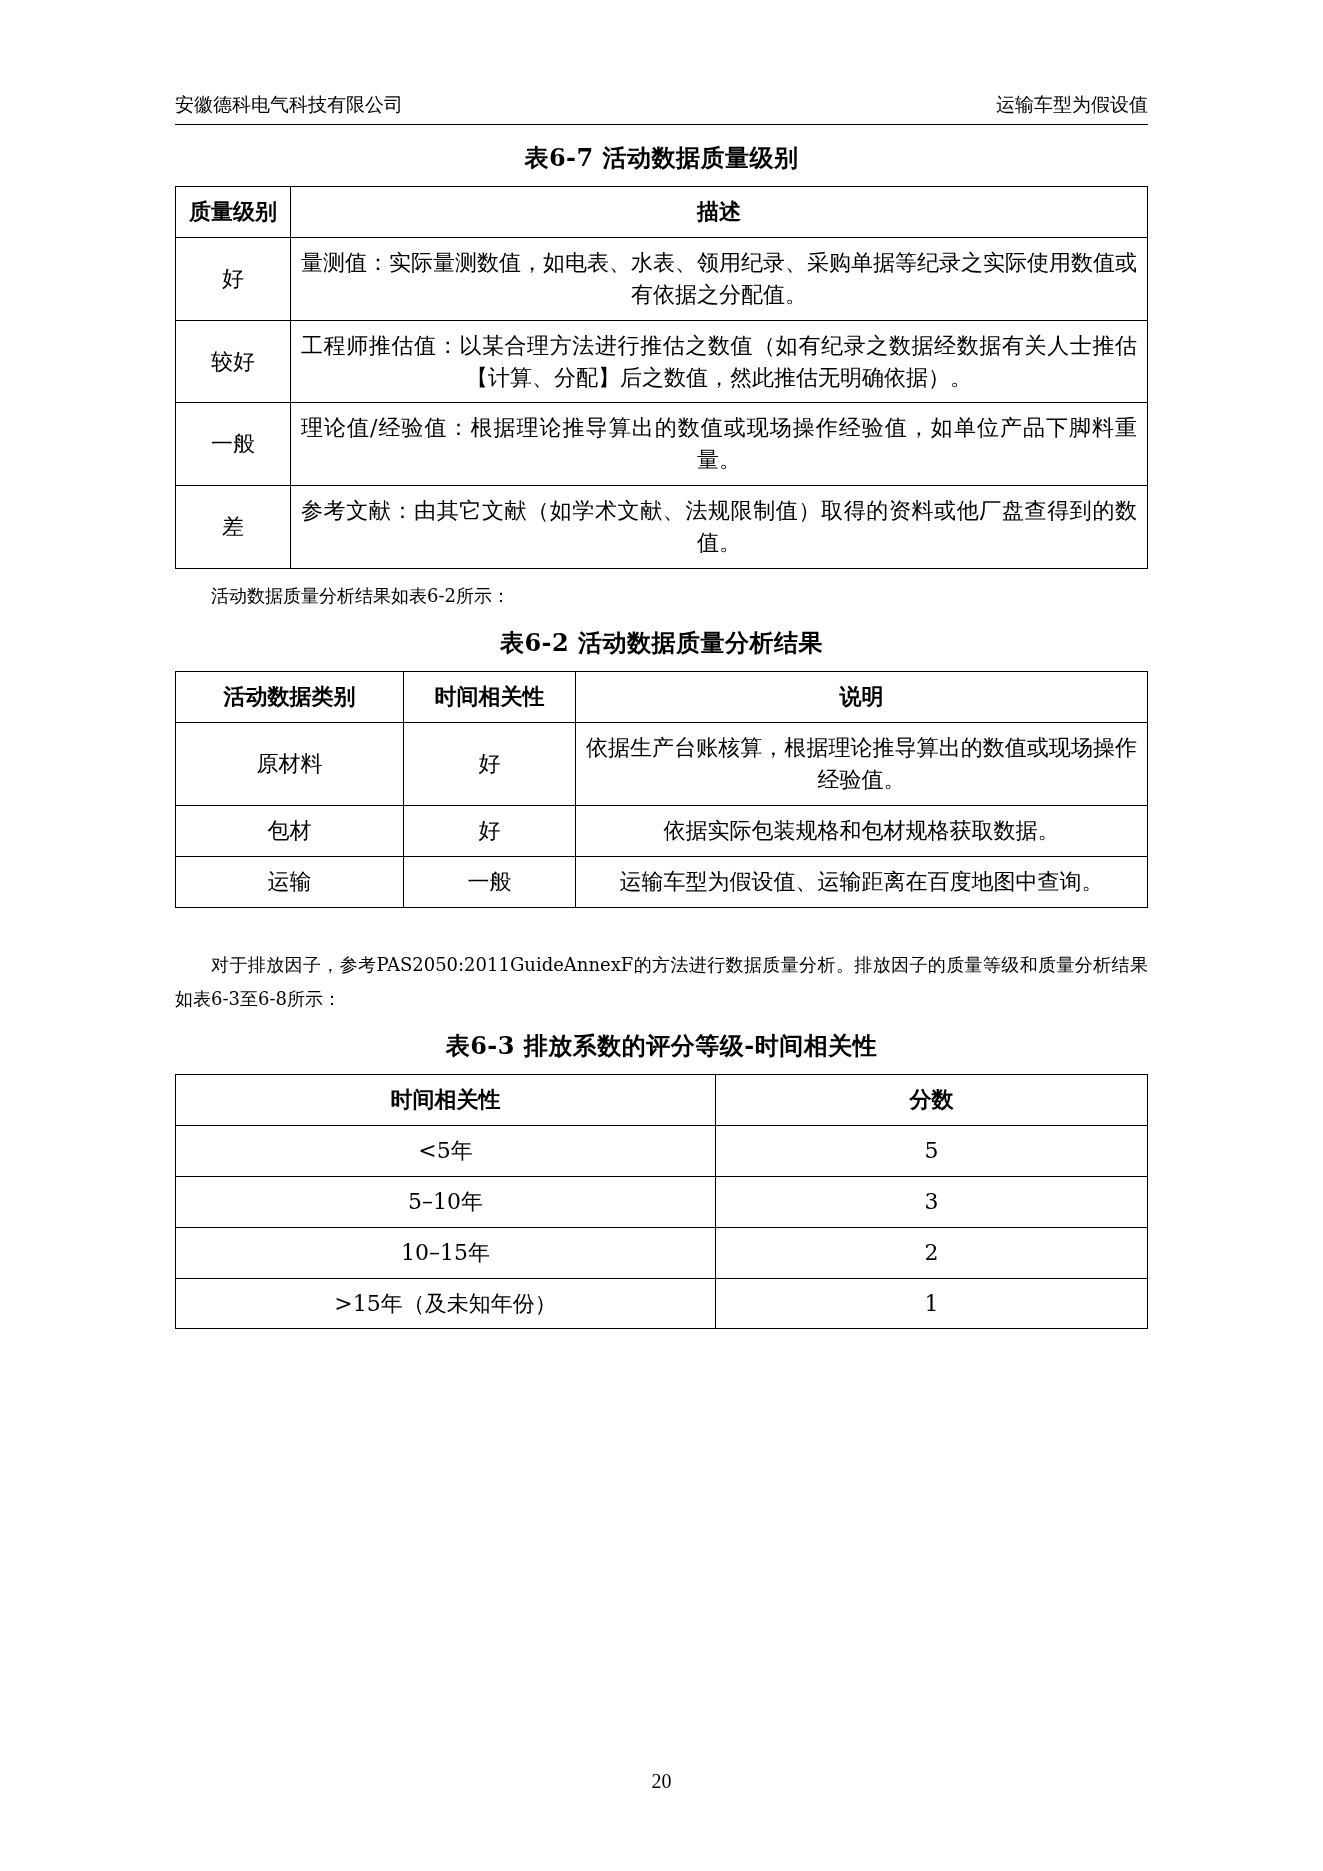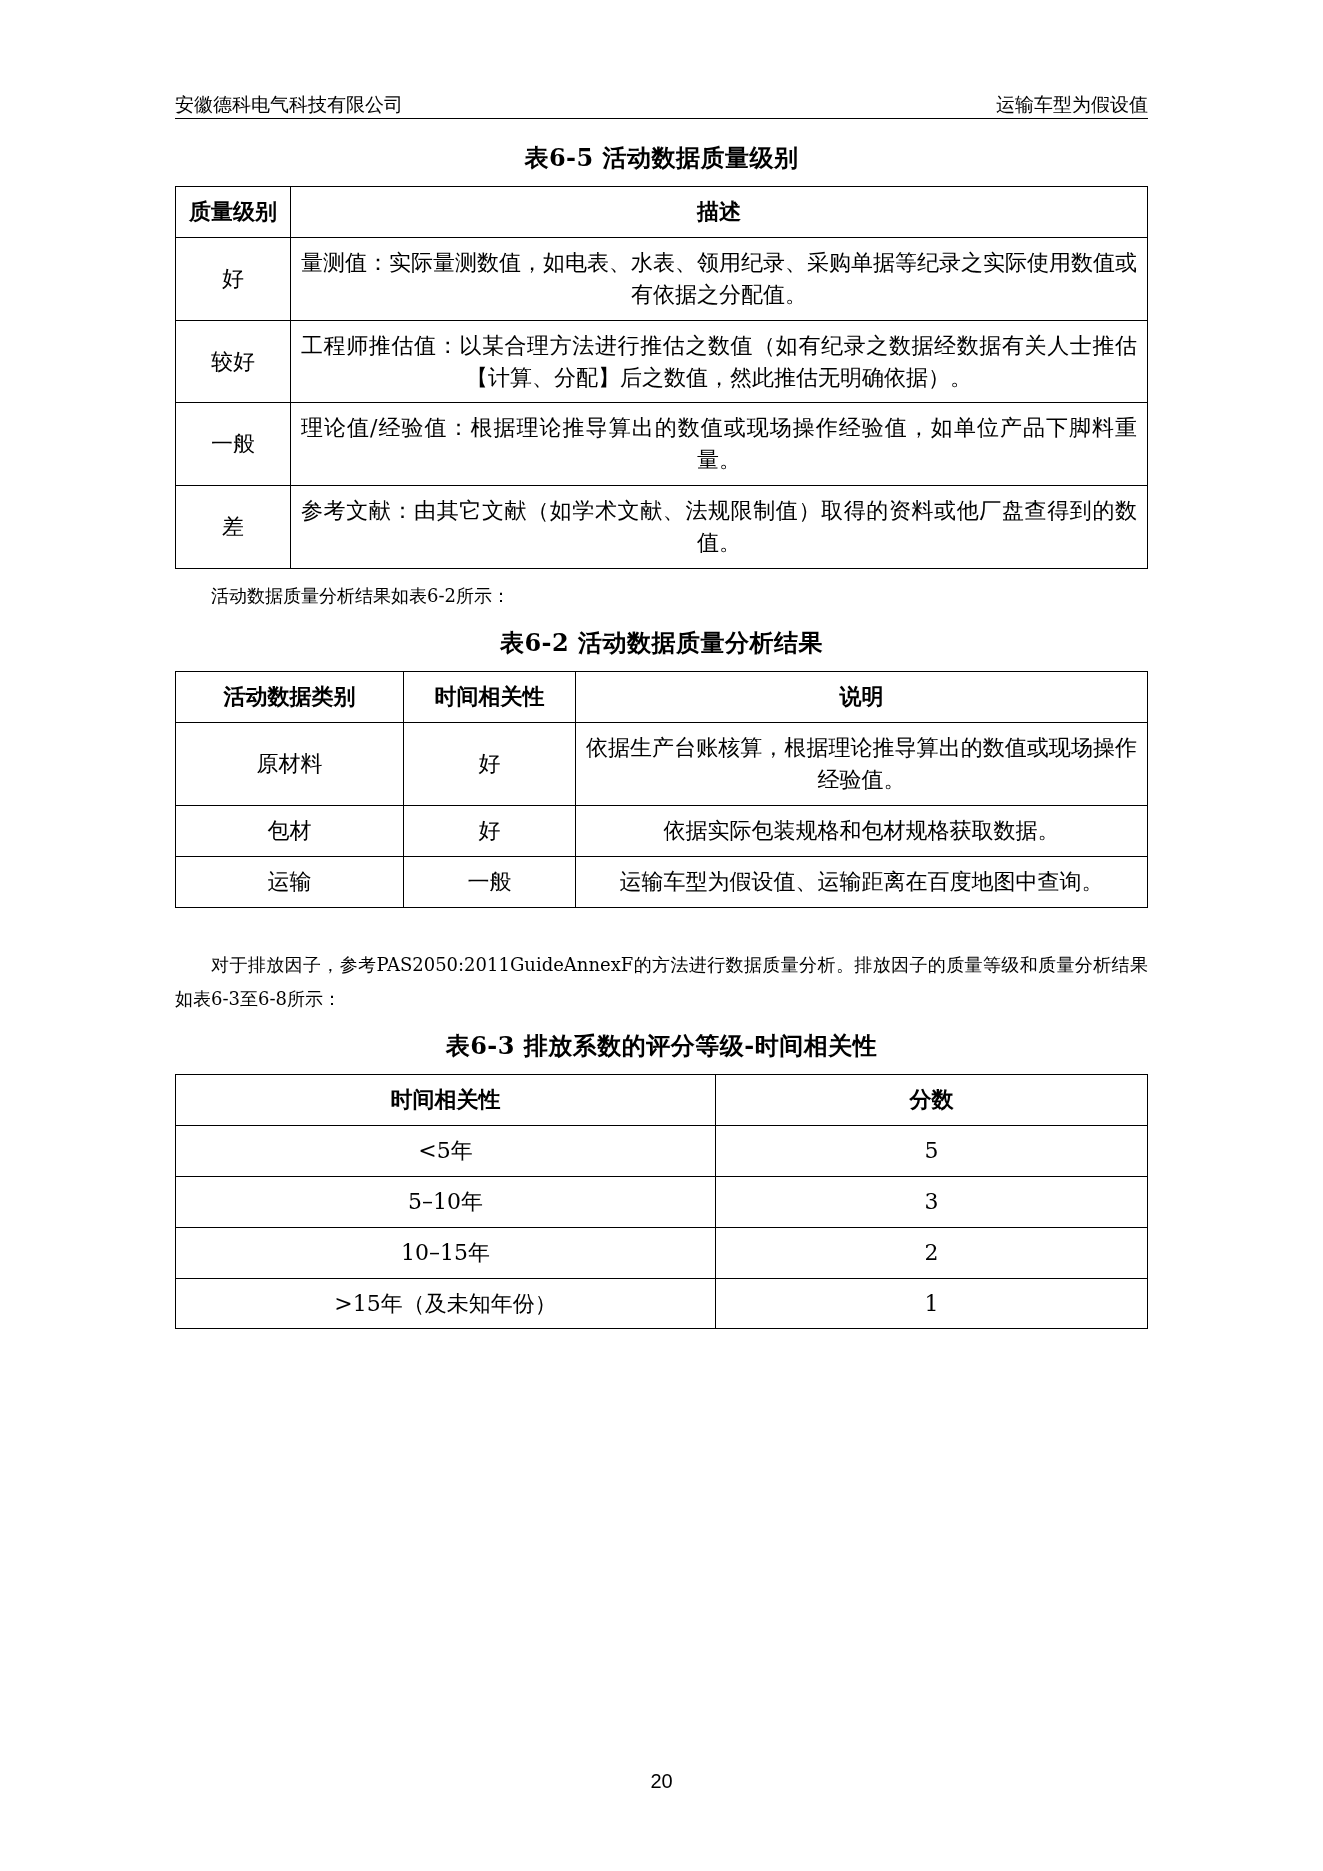--- a/index.html
+++ b/index.html
@@ -20,20 +20,21 @@
   }
   .header {
     position: absolute;
     top: 92px;
     left: 175px;
     width: 973px;
     display: flex;
     justify-content: space-between;
     align-items: flex-end;
     font-size: 19px;
+    padding-bottom: 6px;
     border-bottom: 1.5px solid #000;
     font-family: "DejaVu Serif", "Liberation Serif", serif;
   }
   .header-left, .header-right {
     white-space: nowrap;
   }
   .content {
     position: absolute;
     top: 128px;
     left: 175px;
@@ -82,41 +83,41 @@
   .spacer-lg {
     height: 30px;
   }
   .page-number {
     position: absolute;
     bottom: 78px;
     left: 0;
     width: 100%;
     text-align: center;
     font-size: 20px;
-    font-family: Liberation Sans, sans-serif;
+    font-family: Liberation Serif, serif;
   }
   
   .t1 col.c1 { width: 115px; }
   .t2 col.c1 { width: 228px; }
   .t2 col.c2 { width: 172px; }
   .t3 col.c1 { width: 540px; }
 </style>
 </head>
 <body>
 
 <div class="page">
 
   <div class="header">
     <div class="header-left">安徽德科电气科技有限公司</div>
     <div class="header-right">运输车型为假设值</div>
   </div>
 
   <div class="content">
 
-    <div class="table-caption">表6-5  活动数据质量级别</div>
+    <div class="table-caption">表6-7  活动数据质量级别</div>
 
     <table class="doc-table t1">
       <colgroup>
           <col class="c1">
           <col class="c2">
         </colgroup>
       <tbody>
         <tr>
           <td class="th-center">质量级别</td>
           <td class="th-center">描述</td>

